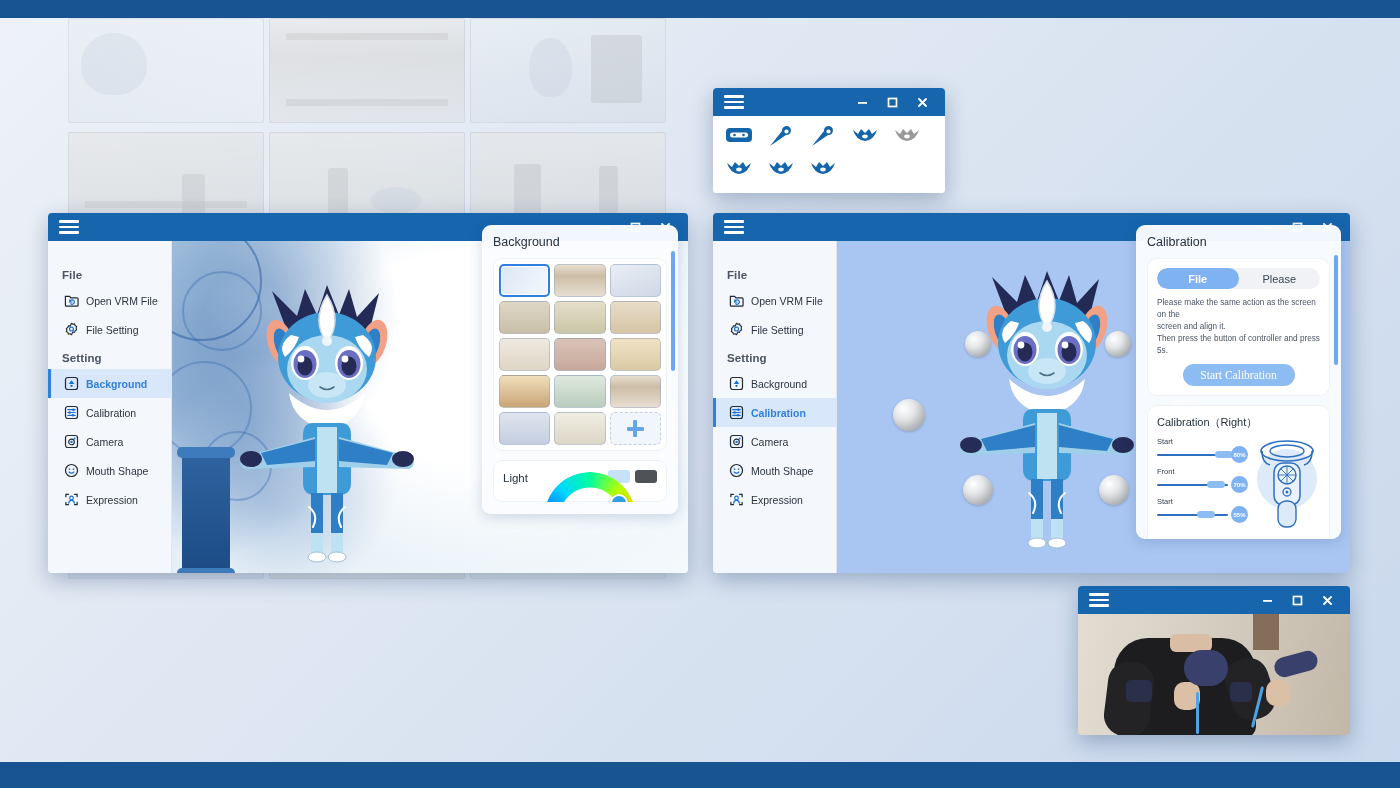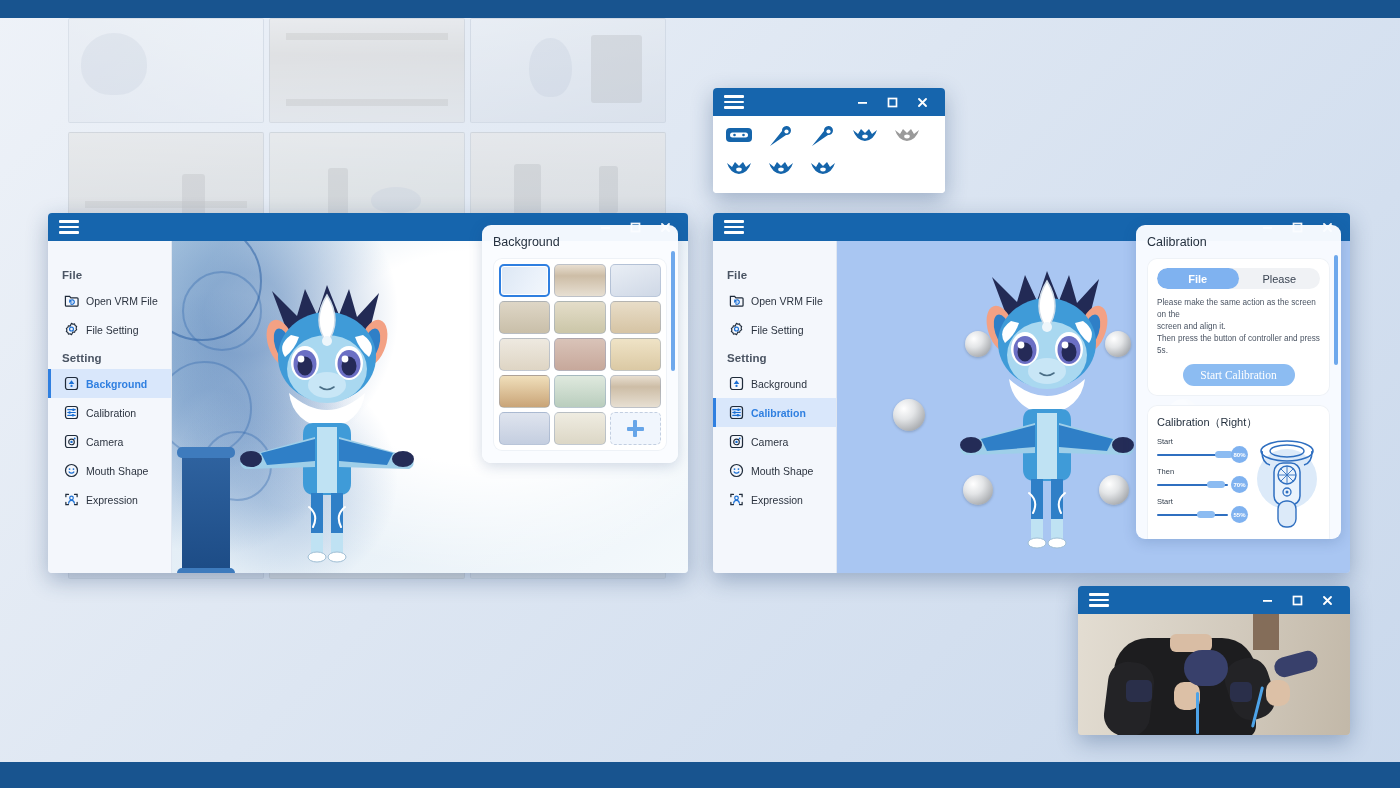--- a/index.html
+++ b/index.html
@@ -545,20 +545,31 @@
             <div class="thumb g-map"></div>
             <div class="thumb g-city"></div>
             <div class="thumb g-temple"></div>
             <div class="thumb g-scroll"></div>
             <div class="thumb g-panel"></div>
             <div class="thumb g-chart"></div>
             <div class="thumb add">
               <div class="plus"></div>
             </div>
           </div>
+      </div>
+      <div class="light-card">
+        <div class="light-label">Light</div>
+        <div class="color-wheel">
+          <div class="ring"></div>
+          <div class="knob"></div>
+        </div>
+        <div class="swatches">
+          <div class="swatch" id="sw1" style="background: rgb(198, 225, 250);"></div>
+          <div class="swatch" id="sw2" style="background: rgb(79, 82, 87);"></div>
+        </div>
       </div>
       <div class="panel-scroll"></div>
     </div>
   </div>
 </div>
 
 <div class="win" id="win-calibration">
   <div class="titlebar">
     <div class="tb-ham">
         <i></i>
@@ -737,21 +748,21 @@
           <div class="sliders" id="right-sliders">
               <div class="sl-row">
                 <div class="sl-name">Start</div>
                 <div class="sl-track">
                   <div class="sl-line"></div>
                   <div class="sl-thumb" style="left: 57.6px;"></div>
                   <div class="sl-val">80%</div>
                 </div>
               </div>
               <div class="sl-row">
-                <div class="sl-name">Then</div>
+                <div class="sl-name">Front</div>
                 <div class="sl-track">
                   <div class="sl-line"></div>
                   <div class="sl-thumb" style="left: 50.4px;"></div>
                   <div class="sl-val">70%</div>
                 </div>
               </div>
               <div class="sl-row">
                 <div class="sl-name">Start</div>
                 <div class="sl-track">
                   <div class="sl-line"></div>

